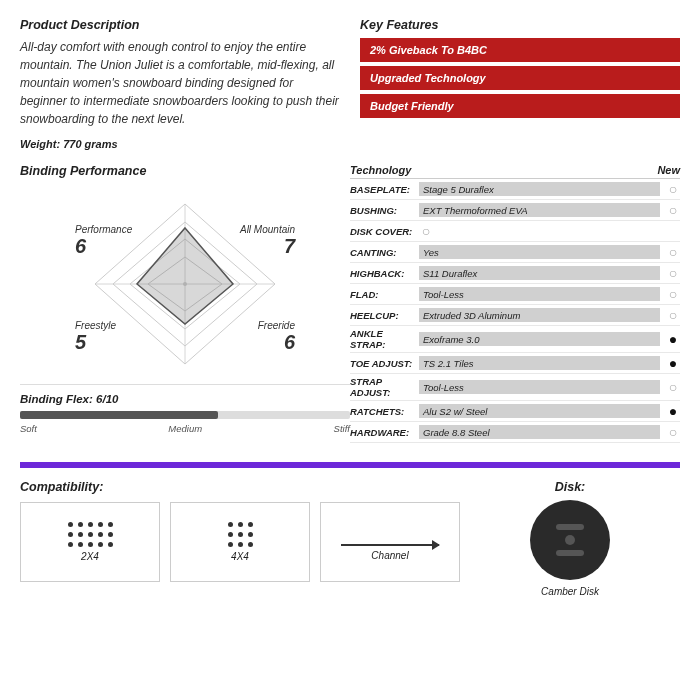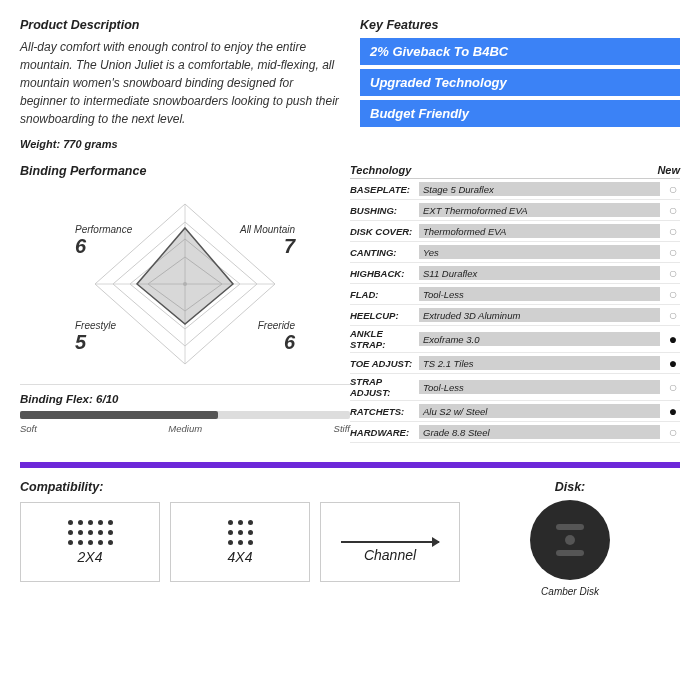--- a/index.html
+++ b/index.html
@@ -41,24 +41,24 @@
       margin-bottom: 0;
     }
 
     
     .key-features-list {
       display: flex;
       flex-direction: column;
       gap: 4px;
     }
     .key-feature-item {
-      background: #3b82f6;
+      background: #b91c1c;
       color: #fff;
       padding: 6px 10px;
-      font-size: 13px;
+      font-size: 11px;
       font-weight: bold;
     }
 
     
     .middle-section {
       display: flex;
       margin-bottom: 14px;
     }
     .binding-perf { flex: 1; }
     .technology { flex: 1; }
@@ -191,21 +191,21 @@
       gap: 5px;
       margin-bottom: 4px;
     }
     .compat-dot {
       width: 5px;
       height: 5px;
       background: #333;
       border-radius: 50%;
     }
     .compat-label {
-      font-size: 14px;
+      font-size: 10px;
     }
 
     
     .channel-arrow {
       width: 80%;
       height: 2px;
       background: #333;
       position: relative;
       margin: 20px auto 4px;
     }
@@ -355,21 +355,20 @@
       </div>
 
       <div class="tech-row">
         <span class="tech-label">BUSHING:</span>
         <span class="tech-value-bar">EXT Thermoformed EVA</span>
         <span class="tech-dot empty">○</span>
       </div>
 
       <div class="tech-row">
         <span class="tech-label">DISK COVER:</span>
-        <span class="tech-value-bar">Thermoformed EVA</span>
         <span class="tech-dot empty">○</span>
       </div>
 
       <div class="tech-row">
         <span class="tech-label">CANTING:</span>
         <span class="tech-value-bar">Yes</span>
         <span class="tech-dot empty">○</span>
       </div>
 
       <div class="tech-row">

